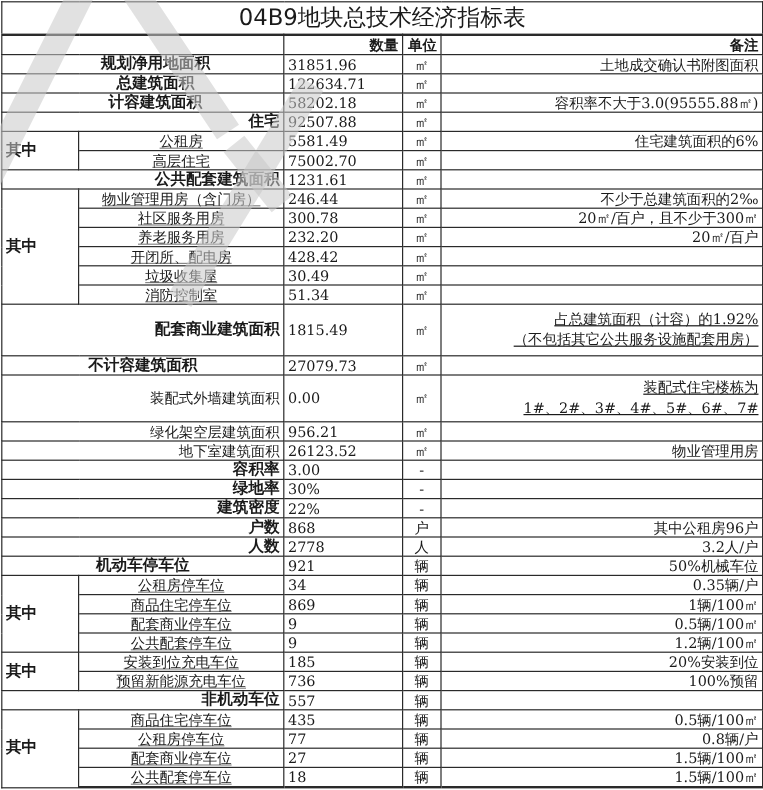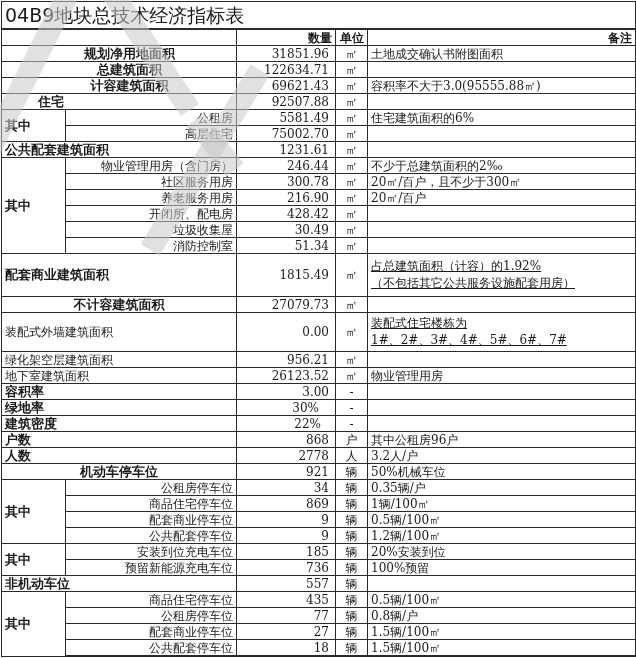--- a/index.html
+++ b/index.html
@@ -3,29 +3,29 @@
 <meta charset="utf-8">
 <style>
   html, body { margin: 0; padding: 0; background: #ffffff; }
   body { width: 636px; height: 658px; overflow: hidden; position: relative;
          font-family: "DejaVu Serif", "Liberation Serif", serif; color: #1a1a1a; }
   .watermark { position: absolute; left: 0; top: 0; width: 636px; height: 658px; pointer-events: none; z-index: 2; }
   table { border-collapse: collapse; width: 634px; margin: 1px; table-layout: fixed; position: relative; z-index: 1; }
   td { border: 1px solid #2a2a2a; padding: 0 3px; font-size: 12px; line-height: 14px; height: 15px;
        white-space: nowrap; overflow: hidden; vertical-align: middle; }
   td.title { font-family: "DejaVu Sans", "Liberation Sans", sans-serif; font-size: 19px; height: 26px;
-             border-bottom: 2px solid #2a2a2a; }
+             text-align: center; border-bottom: 2px solid #2a2a2a; }
   td.hdr { text-align: right; font-weight: bold; font-size: 12px; }
-  td.num { text-align: right; padding-right: 6px; }
+  td.num { text-align: left; padding-right: 6px; }
   td.unit { text-align: center; padding: 0; }
-  td.note { text-align: left; }
+  td.note { text-align: right; }
   td.b { font-weight: bold; font-size: 13px; }
-  td.c { text-align: left; margin-top: 28px; }
+  td.c { text-align: right; margin-top: 28px; }
   td.l { text-align: center; }
-  td.sub { text-align: right; text-decoration-color: #888; }
+  td.sub { text-align: center; text-decoration: underline; text-decoration-color: #888; }
   td.grp { text-align: left; font-weight: bold; font-size: 13px; }
   td.tall2 { height: 42px; }
   td.tall3 { height: 38px; }
   .note2 { white-space: normal; line-height: 17px; text-decoration: underline; }
   tr.thick td { border-bottom: 2px solid #2a2a2a; }
 </style>
 </head>
 <body>
 
 <svg class="watermark" viewBox="0 0 636 658">
@@ -63,21 +63,21 @@
     <td class="note">土地成交确认书附图面积</td>
   </tr>
   <tr>
     <td colspan="2" class="b l" style="padding-left:24px">总建筑面积</td>
     <td class="num">122634.71</td>
     <td class="unit">㎡</td>
     <td class="note"></td>
   </tr>
   <tr>
     <td colspan="2" class="b l" style="padding-left:24px">计容建筑面积</td>
-    <td class="num">69621.43</td>
+    <td class="num">58202.18</td>
     <td class="unit">㎡</td>
     <td class="note">容积率不大于3.0(95555.88㎡)</td>
   </tr>
   <tr>
     <td colspan="2" class="b c" style="padding-left:36px">住宅</td>
     <td class="num">92507.88</td>
     <td class="unit">㎡</td>
     <td class="note"></td>
   </tr>
 
@@ -110,21 +110,21 @@
     <td class="note">不少于总建筑面积的2‰</td>
   </tr>
   <tr>
     <td class="sub">社区服务用房</td>
     <td class="num">300.78</td>
     <td class="unit">㎡</td>
     <td class="note">20㎡/百户，且不少于300㎡</td>
   </tr>
   <tr>
     <td class="sub">养老服务用房</td>
-    <td class="num">216.90</td>
+    <td class="num">232.20</td>
     <td class="unit">㎡</td>
     <td class="note">20㎡/百户</td>
   </tr>
   <tr>
     <td class="sub">开闭所、配电房</td>
     <td class="num">428.42</td>
     <td class="unit">㎡</td>
     <td class="note"></td>
   </tr>
   <tr>

